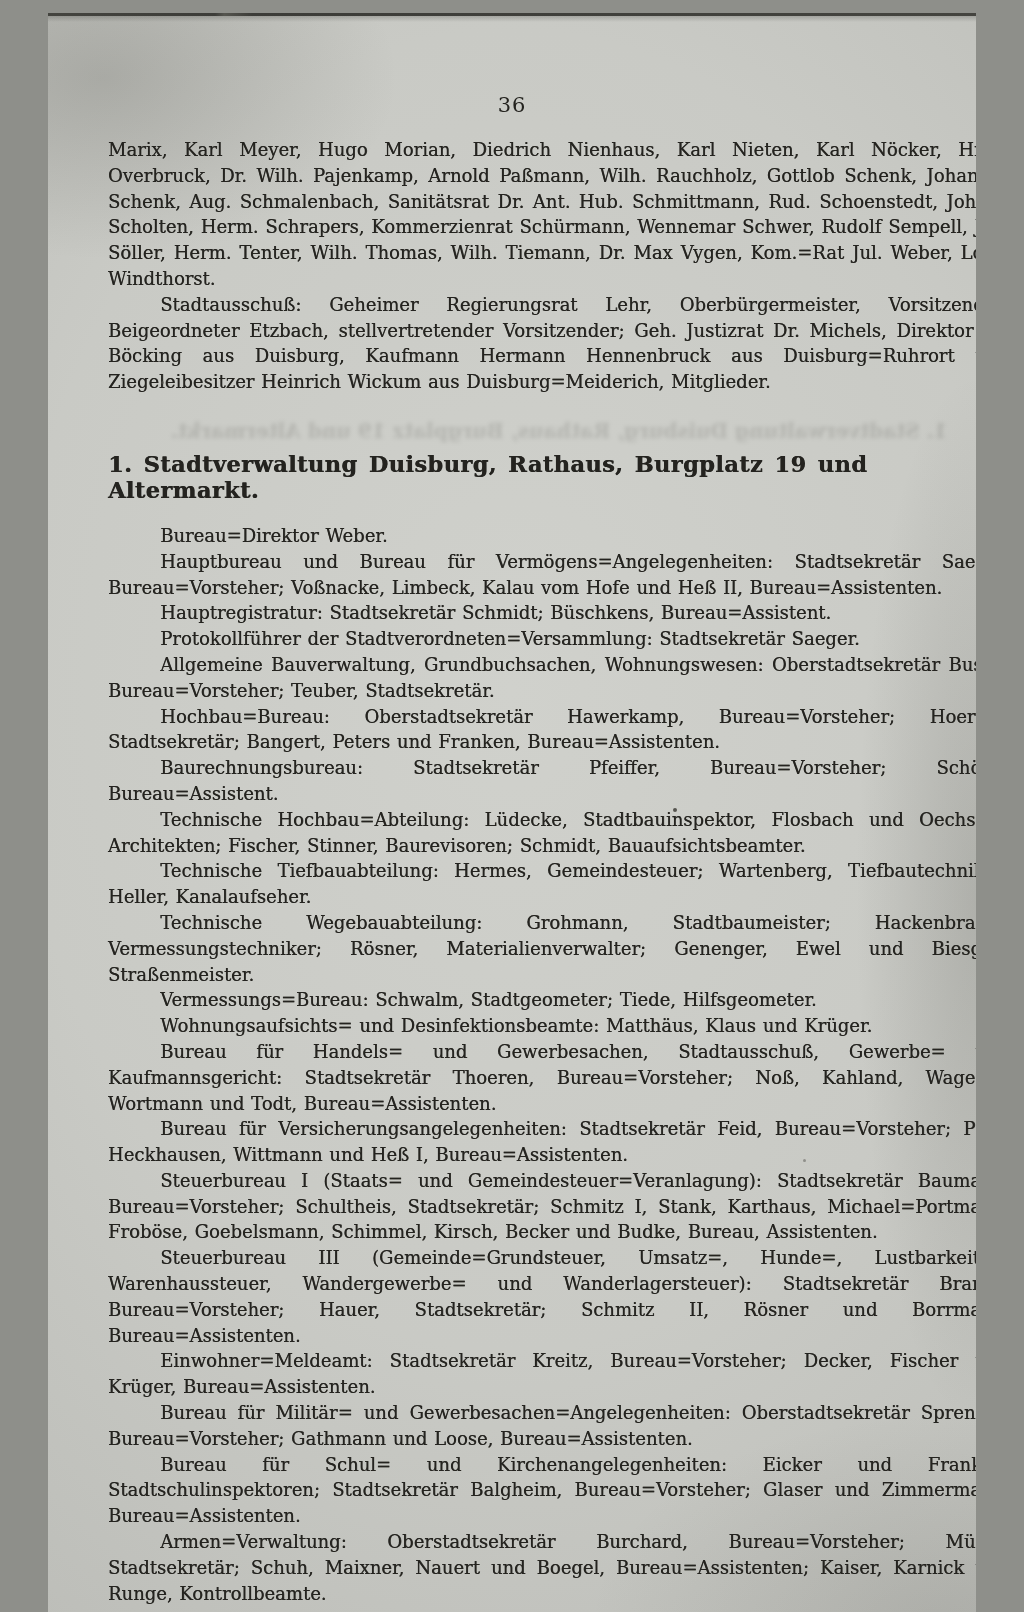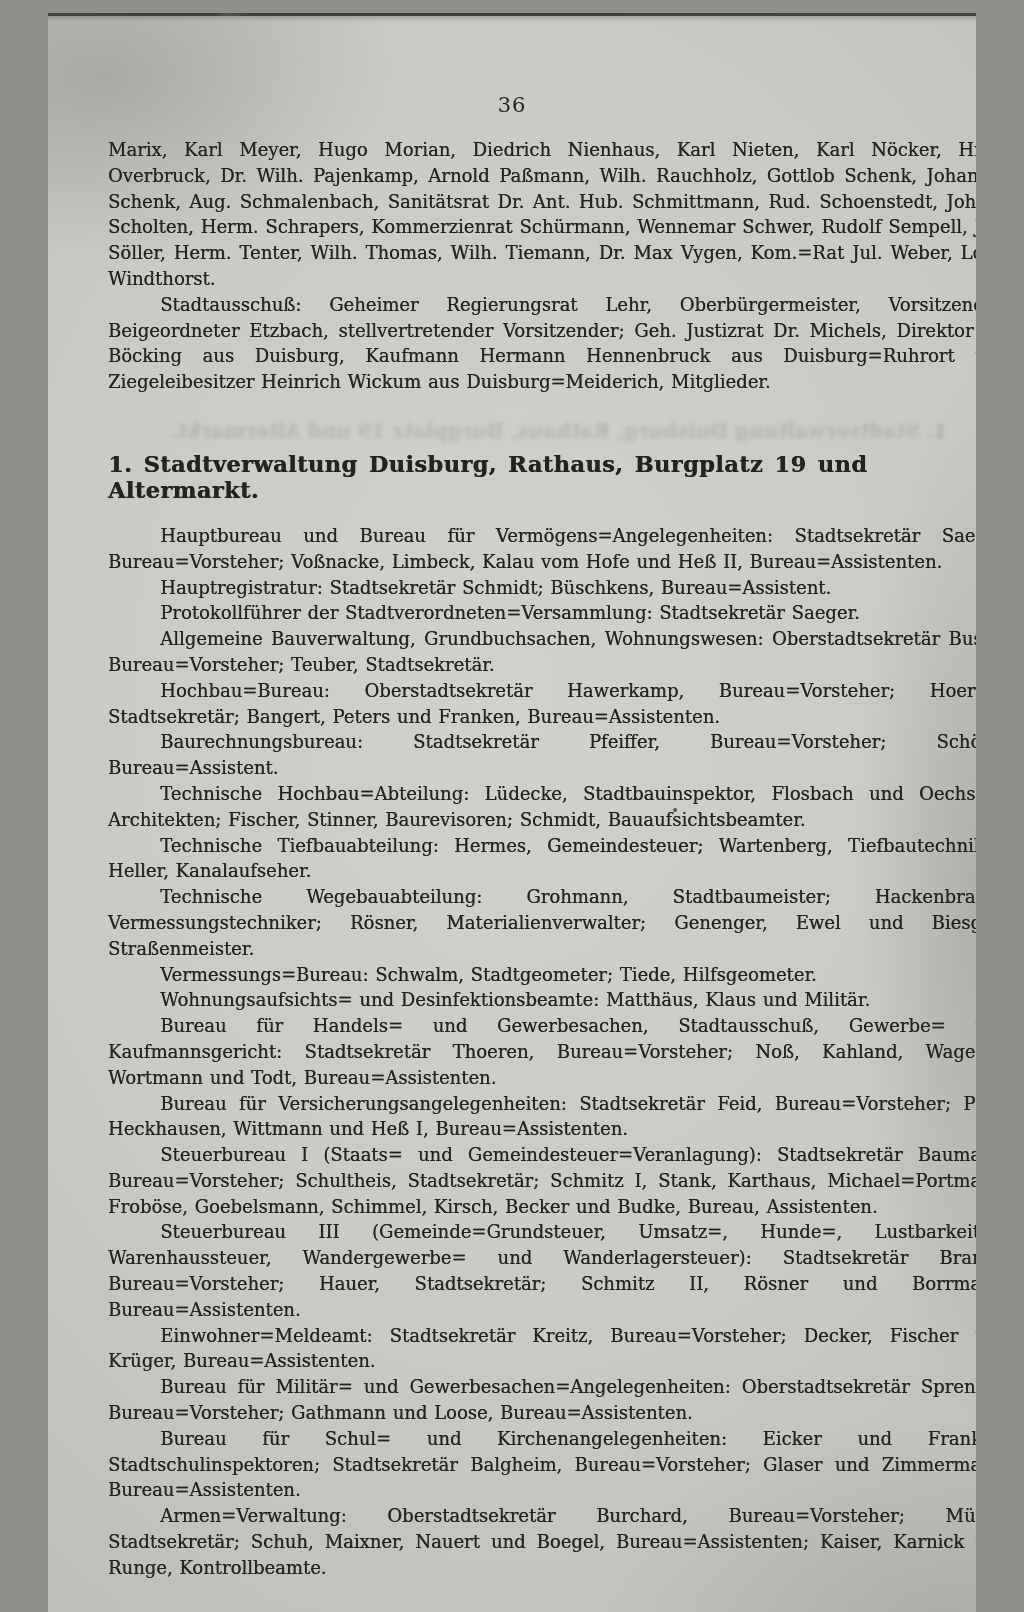--- a/index.html
+++ b/index.html
@@ -80,31 +80,32 @@
   <div class="page-number">36</div>
 
   <div class="content">
     <p class="no-indent">Marix, Karl Meyer, Hugo Morian, Diedrich Nienhaus, Karl Nieten, Karl Nöcker, Hrch. Overbruck, Dr. Wilh. Pajenkamp, Arnold Paßmann, Wilh. Rauchholz, Gottlob Schenk, Johannes Schenk, Aug. Schmalenbach, Sanitätsrat Dr. Ant. Hub. Schmittmann, Rud. Schoenstedt, Johann Scholten, Herm. Schrapers, Kommerzienrat Schürmann, Wennemar Schwer, Rudolf Sempell, Joh. Söller, Herm. Tenter, Wilh. Thomas, Wilh. Tiemann, Dr. Max Vygen, Kom.=Rat Jul. Weber, Louis Windthorst.</p>
     <p>Stadtausschuß: Geheimer Regierungsrat Lehr, Oberbürgermeister, Vorsitzender; Beigeordneter Etzbach, stellvertretender Vorsitzender; Geh. Justizrat Dr. Michels, Direktor Dr. Böcking aus Duisburg, Kaufmann Hermann Hennenbruck aus Duisburg=Ruhrort und Ziegeleibesitzer Heinrich Wickum aus Duisburg=Meiderich, Mitglieder.</p>
 
     <div class="ghost-line">1. Stadtverwaltung Duisburg, Rathaus, Burgplatz 19 und Altermarkt.</div>
 
     <h2 class="section-heading">1. Stadtverwaltung Duisburg, Rathaus, Burgplatz 19 und Altermarkt.</h2>
 
+    <p>Bureau=Direktor Weber.</p>
     <p>Hauptbureau und Bureau für Vermögens=Angelegenheiten: Stadtsekretär Saeger, Bureau=Vorsteher; Voßnacke, Limbeck, Kalau vom Hofe und Heß II, Bureau=Assistenten.</p>
     <p>Hauptregistratur: Stadtsekretär Schmidt; Büschkens, Bureau=Assistent.</p>
     <p>Protokollführer der Stadtverordneten=Versammlung: Stadtsekretär Saeger.</p>
     <p>Allgemeine Bauverwaltung, Grundbuchsachen, Wohnungswesen: Oberstadtsekretär Busch, Bureau=Vorsteher; Teuber, Stadtsekretär.</p>
     <p>Hochbau=Bureau: Oberstadtsekretär Hawerkamp, Bureau=Vorsteher; Hoerder, Stadtsekretär; Bangert, Peters und Franken, Bureau=Assistenten.</p>
     <p>Baurechnungsbureau: Stadtsekretär Pfeiffer, Bureau=Vorsteher; Schöpp, Bureau=Assistent.</p>
     <p>Technische Hochbau=Abteilung: Lüdecke, Stadtbauinspektor, Flosbach und Oechsner, Architekten; Fischer, Stinner, Baurevisoren; Schmidt, Bauaufsichtsbeamter.</p>
     <p>Technische Tiefbauabteilung: Hermes, Gemeindesteuer; Wartenberg, Tiefbautechniker; Heller, Kanalaufseher.</p>
     <p>Technische Wegebauabteilung: Grohmann, Stadtbaumeister; Hackenbracht, Vermessungstechniker; Rösner, Materialienverwalter; Genenger, Ewel und Biesgen, Straßenmeister.</p>
     <p>Vermessungs=Bureau: Schwalm, Stadtgeometer; Tiede, Hilfsgeometer.</p>
-    <p>Wohnungsaufsichts= und Desinfektionsbeamte: Matthäus, Klaus und Militär.</p>
+    <p>Wohnungsaufsichts= und Desinfektionsbeamte: Matthäus, Klaus und Krüger.</p>
     <p>Bureau für Handels= und Gewerbesachen, Stadtausschuß, Gewerbe= und Kaufmannsgericht: Stadtsekretär Thoeren, Bureau=Vorsteher; Noß, Kahland, Wagener, Wortmann und Todt, Bureau=Assistenten.</p>
     <p>Bureau für Versicherungsangelegenheiten: Stadtsekretär Feid, Bureau=Vorsteher; Pfeil, Heckhausen, Wittmann und Heß I, Bureau=Assistenten.</p>
     <p>Steuerbureau I (Staats= und Gemeindesteuer=Veranlagung): Stadtsekretär Baumann, Bureau=Vorsteher; Schultheis, Stadtsekretär; Schmitz I, Stank, Karthaus, Michael=Portmann, Froböse, Goebelsmann, Schimmel, Kirsch, Becker und Budke, Bureau, Assistenten.</p>
     <p>Steuerbureau III (Gemeinde=Grundsteuer, Umsatz=, Hunde=, Lustbarkeits=, Warenhaussteuer, Wandergewerbe= und Wanderlagersteuer): Stadtsekretär Brands, Bureau=Vorsteher; Hauer, Stadtsekretär; Schmitz II, Rösner und Borrmann, Bureau=Assistenten.</p>
     <p>Einwohner=Meldeamt: Stadtsekretär Kreitz, Bureau=Vorsteher; Decker, Fischer und Krüger, Bureau=Assistenten.</p>
     <p>Bureau für Militär= und Gewerbesachen=Angelegenheiten: Oberstadtsekretär Sprenger, Bureau=Vorsteher; Gathmann und Loose, Bureau=Assistenten.</p>
     <p>Bureau für Schul= und Kirchenangelegenheiten: Eicker und Franken, Stadtschulinspektoren; Stadtsekretär Balgheim, Bureau=Vorsteher; Glaser und Zimmermann, Bureau=Assistenten.</p>
     <p>Armen=Verwaltung: Oberstadtsekretär Burchard, Bureau=Vorsteher; Müller, Stadtsekretär; Schuh, Maixner, Nauert und Boegel, Bureau=Assistenten; Kaiser, Karnick und Runge, Kontrollbeamte.</p>
   </div>
 

